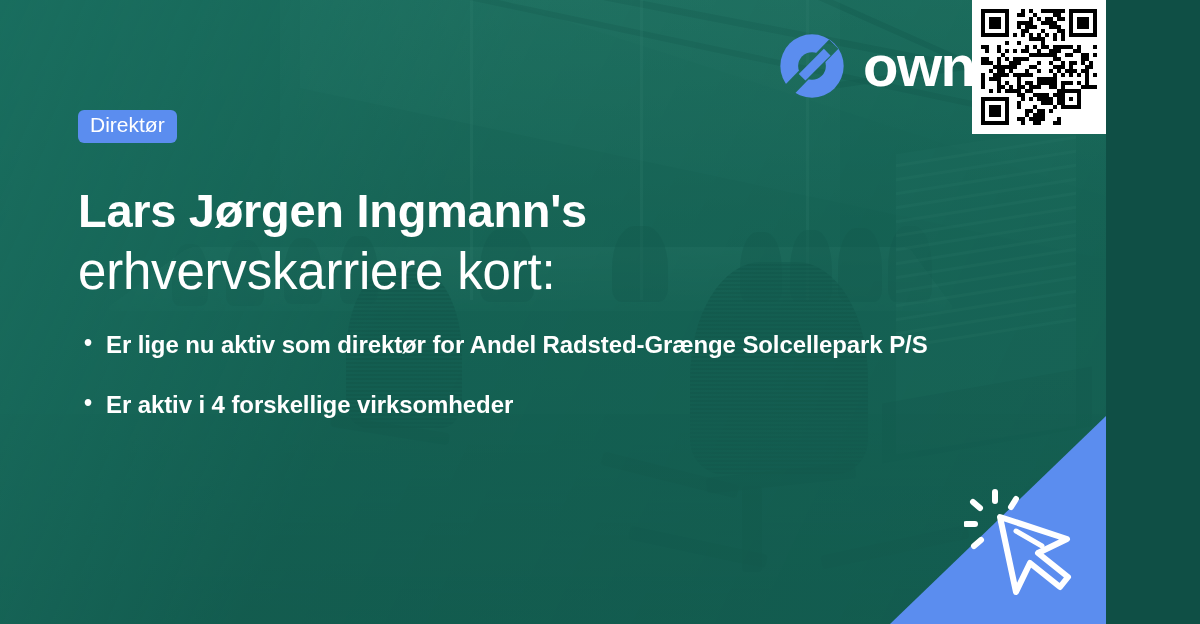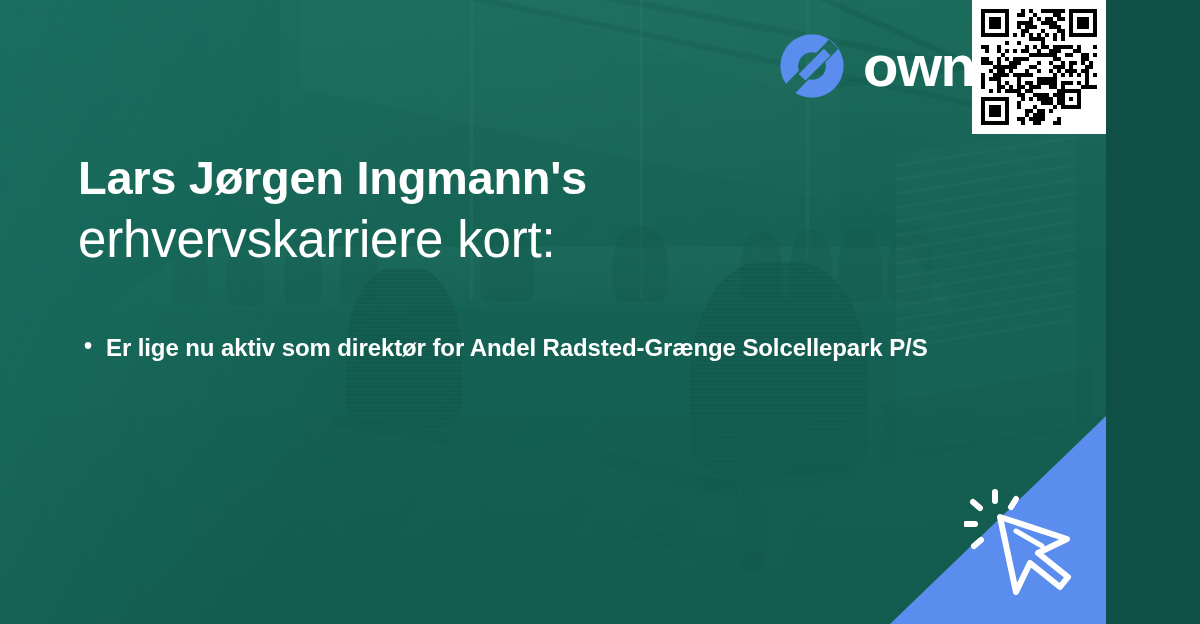--- a/index.html
+++ b/index.html
@@ -163,21 +163,21 @@
   }
   .subhead {
     margin-top:6px;
     color:#ffffff;
     font-size:51px;
     font-weight:400;
     line-height:1.15;
     letter-spacing:-.2px;
   }
   .bullets {
-    margin-top:62px;
+    margin-top:26px;
     list-style:none;
   }
   .bullets li {
     position:relative;
     color:#ffffff;
     font-size:24px;
     font-weight:700;
     line-height:1.42;
     padding-left:28px;
     margin-bottom:26px;
@@ -1128,25 +1128,27 @@
       <circle cx="50" cy="50" r="48" fill="#5b8def" mask="url(#swooshMask)"></circle>
       <path d="M30 62 L68 24 L78 34 L40 72 Z" fill="#5b8def"></path>
     </svg>
     <div class="logo-word">
       <span>ownr</span>
       <span class="logo-reg">®</span>
     </div>
   </div>
 
   <div class="content">
+    <div class="badge">Direktør</div>
     <div class="headline">Lars Jørgen Ingmann's</div>
     <div class="subhead">erhvervskarriere kort:</div>
 
     <ul class="bullets" id="bullets">
         <li>Er lige nu aktiv som direktør for Andel Radsted-Grænge Solcellepark P/S</li>
+        <li>Er aktiv i 4 forskellige virksomheder</li>
       </ul>
   </div>
 
   <div class="corner"></div>
   <svg class="cursor" viewBox="0 0 120 116">
     <g fill="none" stroke="#ffffff" stroke-width="6" stroke-linecap="round" stroke-linejoin="round">
       <path d="M31 17 L31 8"></path>
       <path d="M16 24 L9 18"></path>
       <path d="M11 40 L2 40"></path>
       <path d="M17 56 L10 62"></path>

